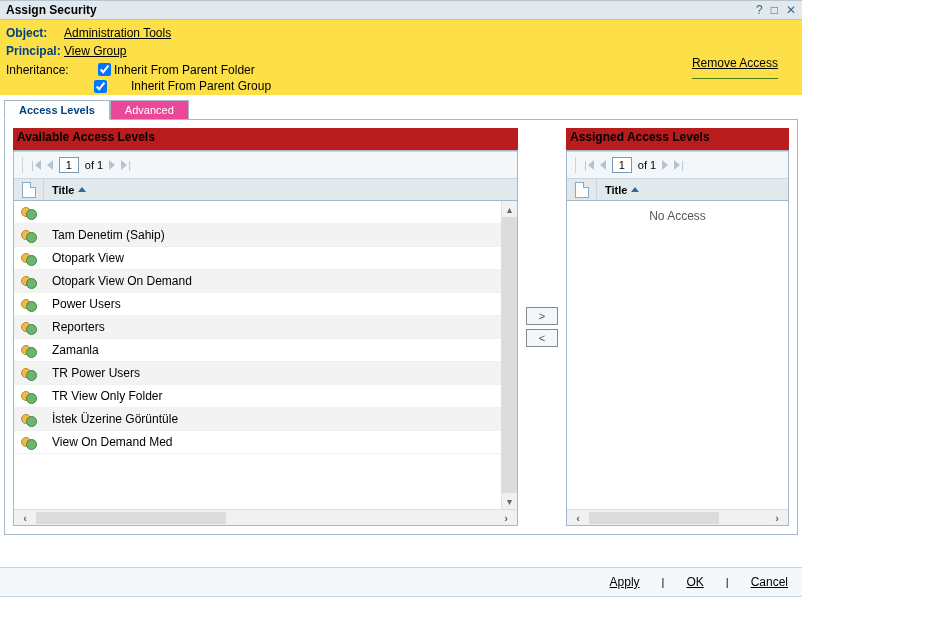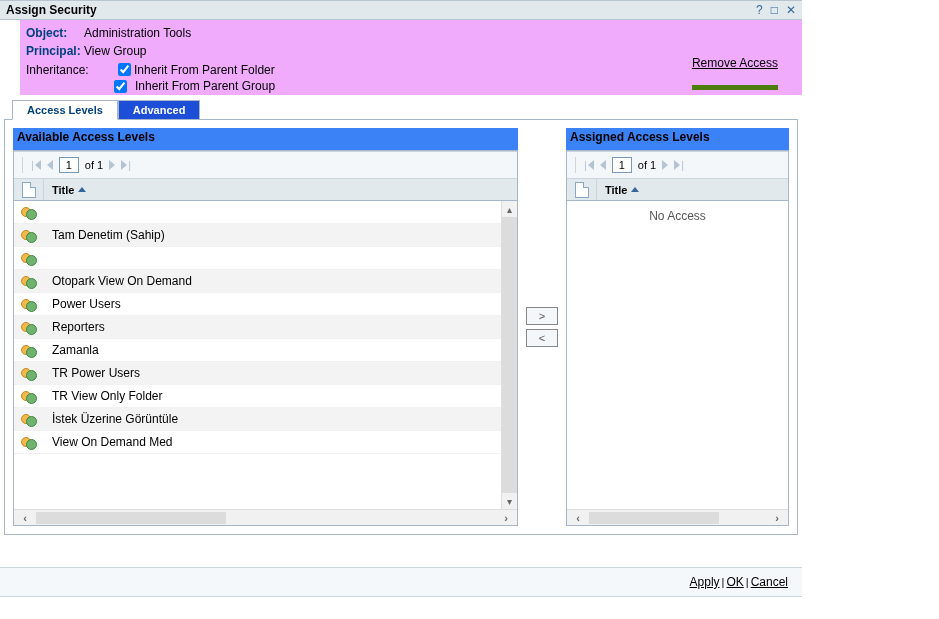--- a/index.html
+++ b/index.html
@@ -2,37 +2,37 @@
 <html><head>
 <meta charset="utf-8">
 <style>
 * { box-sizing: border-box; }
 html, body { margin: 0; padding: 0; font-family: Tahoma, Arial, sans-serif; font-size: 11px; color: #000; background: #fff; }
 .window { width: 802px; height: 619px; background: #fff; position: relative; }
 .titlebar { background: #e2e9ed; border-top: 1px solid #b5c4cf; border-bottom: 1px solid #b5c4cf; height: 20px; display: flex; align-items: center; padding: 0 6px; }
 .titlebar .title { font-weight: bold; font-size: 12px; flex: 1; }
 .titlebar .win-controls { display: flex; gap: 8px; color: #336699; font-size: 12px; }
 .titlebar .win-controls span { cursor: pointer; }
-.header { background: #f0abfc; padding: 4px 6px 2px 6px; font-size: 12px; margin-left: 20px; }
+.header { background: #fde047; padding: 4px 6px 2px 6px; font-size: 12px; }
 .header-row { display: flex; align-items: center; min-height: 18px; }
 .header-row .lbl { color: #004080; font-weight: bold; min-width: 58px; }
 .header-row .lbl-inh { color: #000; font-weight: normal; min-width: 88px; }
-.header-row .val { color: #000; }
-.checkbox-row { display: flex; align-items: center; gap: 4px; margin-left: 88px; }
+.header-row .val { color: #000; text-decoration: underline; }
+.checkbox-row { display: flex; align-items: center; gap: 20px; margin-left: 88px; }
 .checkbox-row input { margin: 0 4px 0 0; }
-.remove-link { position: absolute; right: 24px; top: 56px; text-decoration: underline; color: #000; font-size: 12px; cursor: pointer; border-bottom: 5px solid #4d7c0f; padding-bottom: 15px; }
-.tabs { display: flex; margin-top: 4px; padding-left: 12px; }
+.remove-link { position: absolute; right: 24px; top: 56px; text-decoration: underline; color: #000; font-size: 12px; cursor: pointer; border-bottom: 1px solid #4d7c0f; padding-bottom: 8px; }
+.tabs { display: flex; margin-top: 4px; padding-left: 4px; }
 .tab { padding: 3px 14px; font-size: 11px; border: 1px solid #a6b8c7; background: #e8eef3; cursor: pointer; position: relative; top: 1px; }
 .tab.active { background: #fff; color: #004080; font-weight: bold; border-bottom: 1px solid #fff; }
-.tab.inactive { background: #1d4ed8; color: #fff; font-weight: bold; }
+.tab.inactive { background: #ec4899; color: #fff; font-weight: normal; }
 .content { border: 1px solid #a6b8c7; background: #fff; margin: 0 4px; padding: 8px; height: 416px; display: flex; gap: 8px; }
 .panel { border: 1px solid #a6b8c7; display: flex; flex-direction: column; }
 .panel-left { width: 505px; }
 .panel-right { flex: 1; }
-.panel-title { font-weight: bold; font-size: 12px; padding: 2px 4px 6px 4px; background: #3b82f6; }
+.panel-title { font-weight: bold; font-size: 12px; padding: 2px 4px 6px 4px; background: #b91c1c; }
 .toolbar { background: #f4f7fa; border-top: 1px solid #c9d6e0; border-bottom: 1px solid #c9d6e0; height: 28px; display: flex; align-items: center; padding: 0 8px; gap: 8px; }
 .pager { display: flex; align-items: center; gap: 6px; border-left: 1px solid #c9d6e0; padding-left: 8px; }
 .page-input { width: 20px; text-align: center; border: 1px solid #7a99b8; font-size: 11px; padding: 1px; }
 .nav-tri { width: 0; height: 0; display: inline-block; }
 .tri-first::before { content: '|'; color: #9aaec0; margin-right: 1px; }
 .tri-left { border-top: 5px solid transparent; border-bottom: 5px solid transparent; border-right: 6px solid #9aaec0; }
 .tri-right { border-top: 5px solid transparent; border-bottom: 5px solid transparent; border-left: 6px solid #9aaec0; }
 .nav-btn { display: flex; align-items: center; cursor: pointer; opacity: 0.7; }
 .nav-last::after { content: '|'; color: #9aaec0; margin-left: 1px; }
 .colhead { background: #e2e9ed; border-bottom: 1px solid #a6b8c7; height: 22px; display: flex; align-items: center; }
@@ -48,21 +48,21 @@
 .vscroll { width: 16px; background: #f1f1f1; display: flex; flex-direction: column; justify-content: space-between; border-left: 1px solid #dedede; }
 .vscroll .arrow { height: 16px; display: flex; align-items: center; justify-content: center; color: #666; font-size: 10px; cursor: pointer; }
 .vscroll .thumb { flex: 1; background: #dcdcdc; margin: 0; }
 .hscroll { height: 16px; background: #f1f1f1; display: flex; align-items: center; border-top: 1px solid #dedede; }
 .hscroll .arrow { width: 22px; display: flex; align-items: center; justify-content: center; color: #666; font-size: 11px; cursor: pointer; font-weight: bold; }
 .hscroll .thumb { width: 190px; height: 12px; background: #dcdcdc; }
 .hscroll .track { flex: 1; }
 .no-items { text-align: center; color: #555; padding: 8px; font-size: 12px; }
 .mid-buttons { display: flex; flex-direction: column; justify-content: center; gap: 4px; }
 .move-btn { width: 32px; height: 18px; border: 1px solid #888; background: #f4f7fa; font-size: 11px; display: flex; align-items: center; justify-content: center; cursor: pointer; color: #555; }
-.footer { position: absolute; left: 0; right: 0; bottom: 22px; height: 30px; background: #f5f8fa; border-top: 1px solid #c9d6e0; border-bottom: 1px solid #c9d6e0; display: flex; align-items: center; justify-content: flex-end; padding: 0 14px; gap: 0; }
+.footer { position: absolute; left: 0; right: 0; bottom: 22px; height: 30px; background: #f5f8fa; border-top: 1px solid #c9d6e0; border-bottom: 1px solid #c9d6e0; display: flex; align-items: center; justify-content: flex-end; padding: 0 14px; gap: 20px; }
 .footer .btn-link { text-decoration: underline; font-size: 12px; cursor: pointer; color: #000; }
 .footer .sep { margin: 0 2px; }
 .doc-icon { position: relative; width: 14px; height: 16px; background: #fff; border: 1px solid #87a9c7; }
 .doc-icon::after { content: ''; position: absolute; top: -1px; right: -1px; width: 5px; height: 5px; background: #e2e9ed; border-left: 1px solid #87a9c7; border-bottom: 1px solid #87a9c7; }
 .perm-icon { position: relative; width: 16px; height: 16px; }
 .perm-icon::before { content: ''; position: absolute; left: 0; top: 3px; width: 8px; height: 8px; background: #f2b84b; border-radius: 50%; border: 1px solid #c18a1e; }
 .perm-icon::after { content: ''; position: absolute; right: 0; bottom: 0; width: 9px; height: 9px; background: #6fb36f; border-radius: 50%; border: 1px solid #3d8a3d; }
 .panel-wrapper { display: flex; flex-direction: column; }
 </style>
 </head>
@@ -148,20 +148,21 @@
               <div class="row">
                 <div class="cell-icon">
                   <span class="perm-icon"></span>
                 </div>
                 <div class="cell-title">Tam Denetim (Sahip)</div>
               </div>
               <div class="row">
                 <div class="cell-icon">
                   <span class="perm-icon"></span>
                 </div>
+                <div class="cell-title">Otopark View</div>
               </div>
               <div class="row">
                 <div class="cell-icon">
                   <span class="perm-icon"></span>
                 </div>
                 <div class="cell-title">Otopark View On Demand</div>
               </div>
               <div class="row">
                 <div class="cell-icon">
                   <span class="perm-icon"></span>

